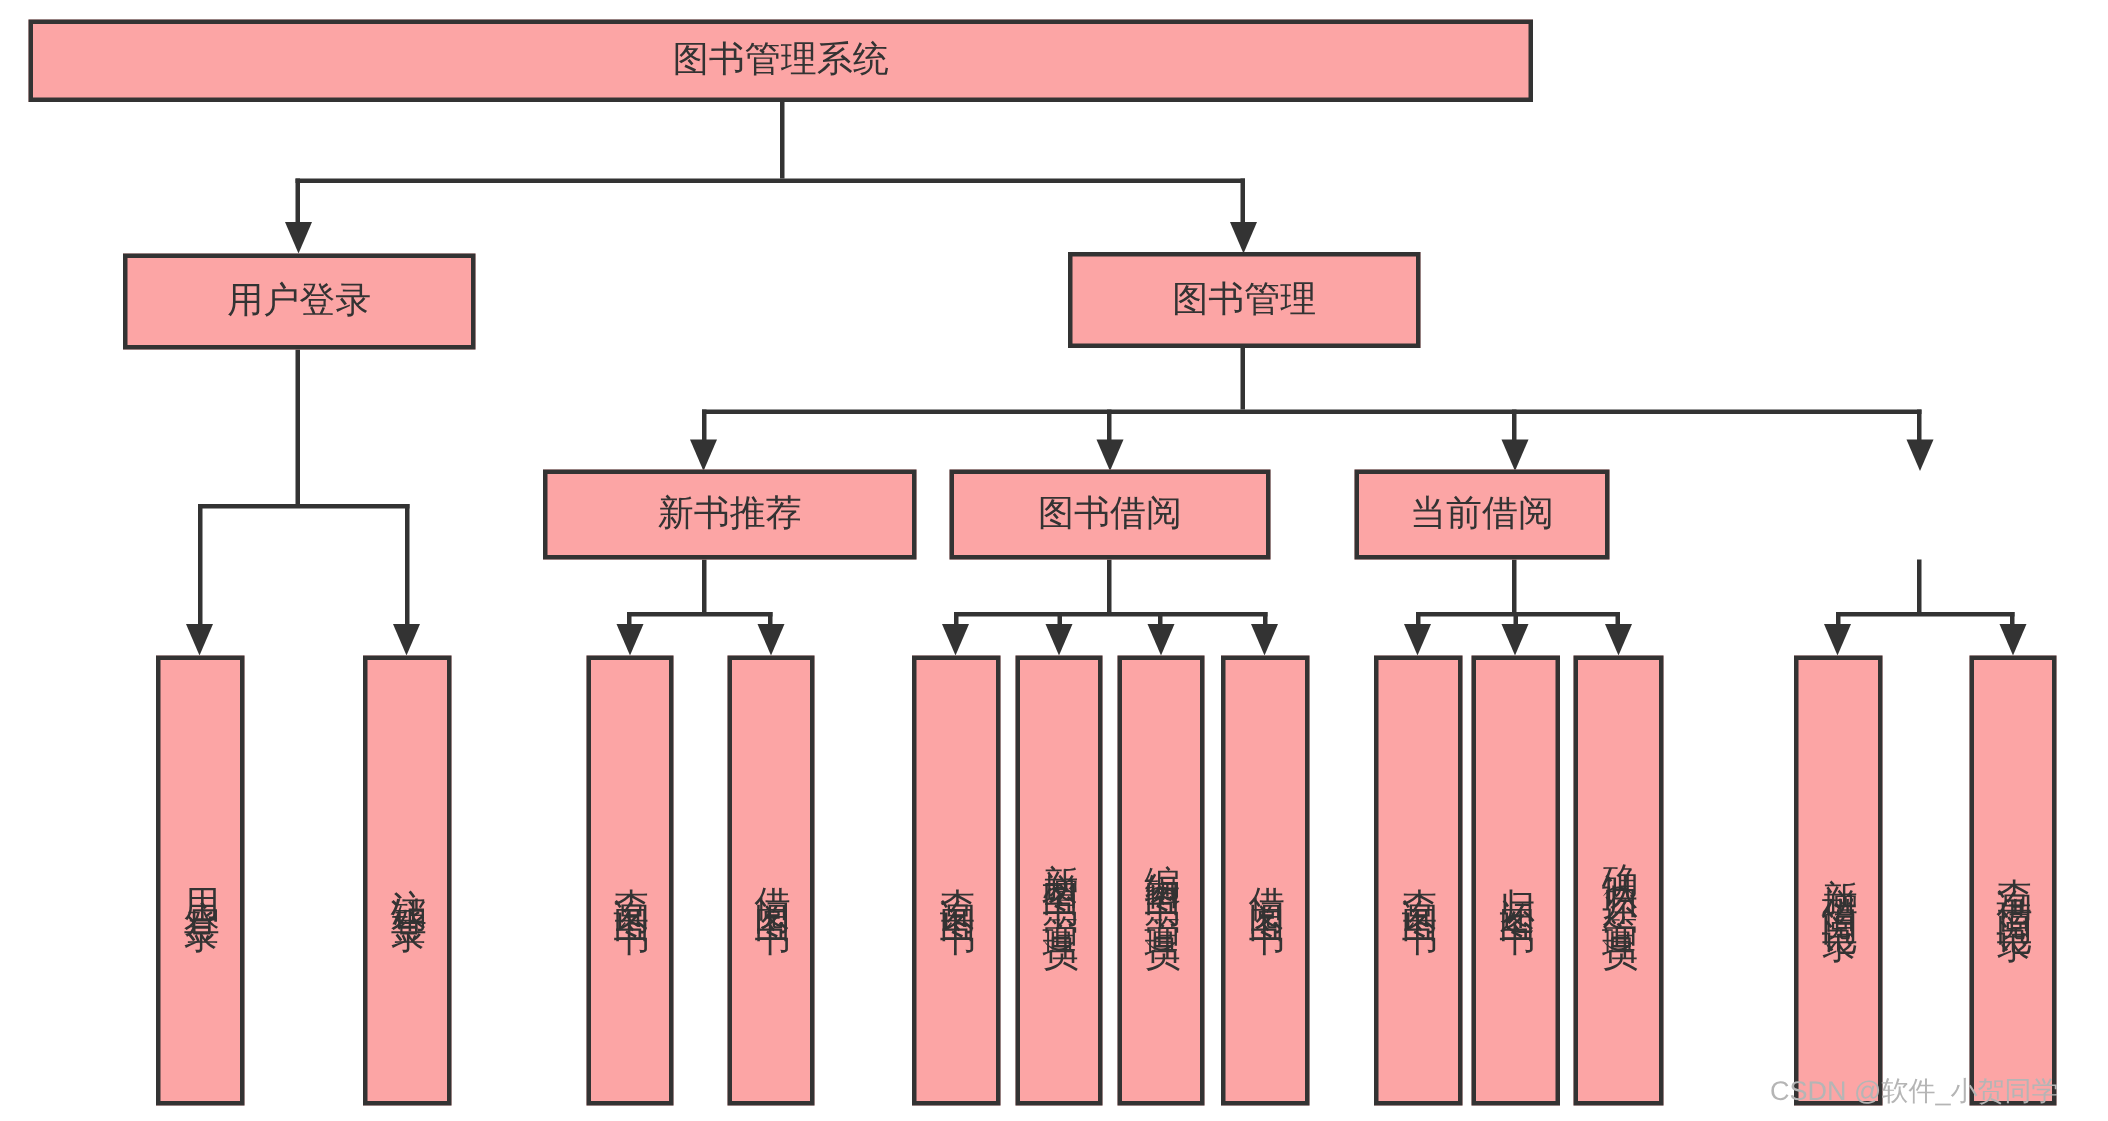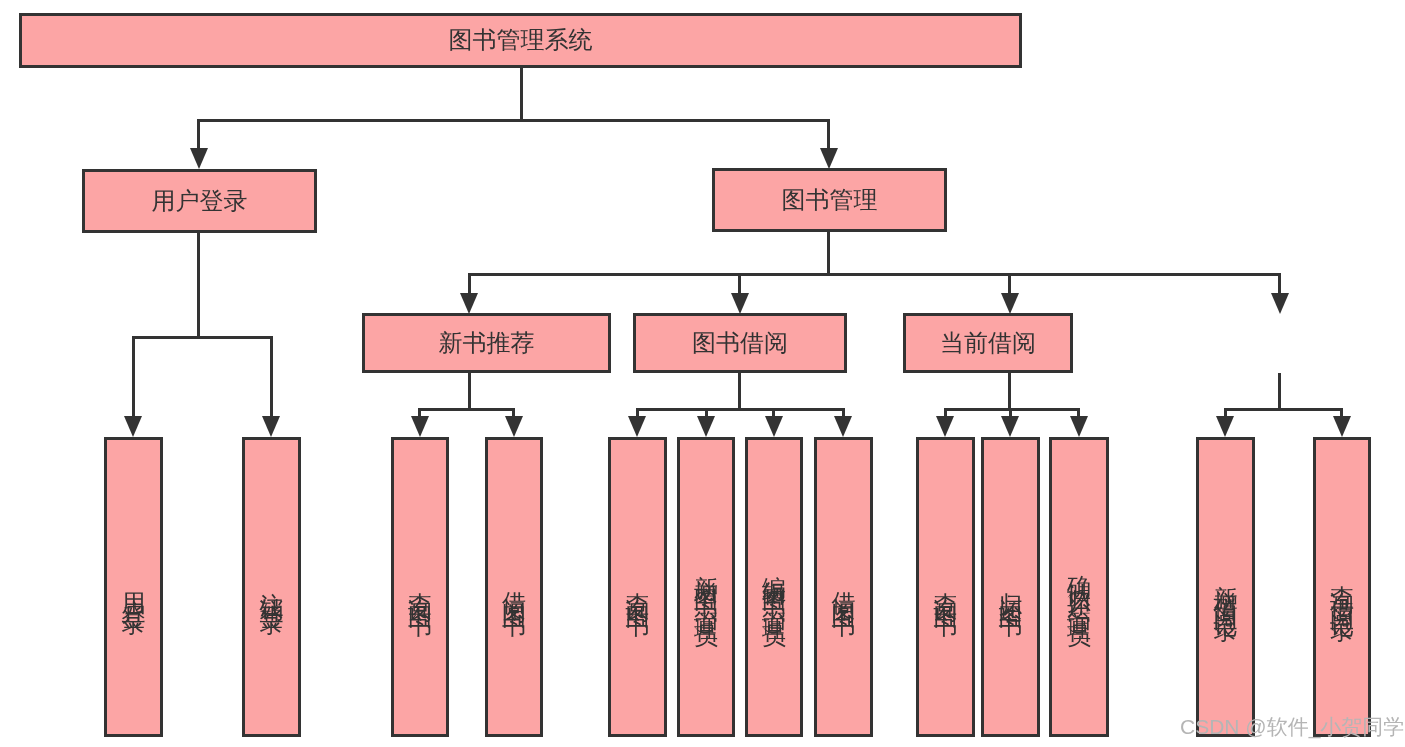--- a/index.html
+++ b/index.html
@@ -47,21 +47,21 @@
     width: 0; height: 0;
     border-left: 9px solid transparent;
     border-right: 9px solid transparent;
     border-top: 21px solid #333333;
     z-index: 1;
   }
   .watermark {
     position: absolute;
     left: 1180px;
     top: 714px;
-    font-size: 21px;
+    font-size: 18px;
     line-height: 26px;
     color: #b5b5b5;
     z-index: 3;
     white-space: nowrap;
     text-align: center;
   }
 </style>
 </head>
 <body>
 

